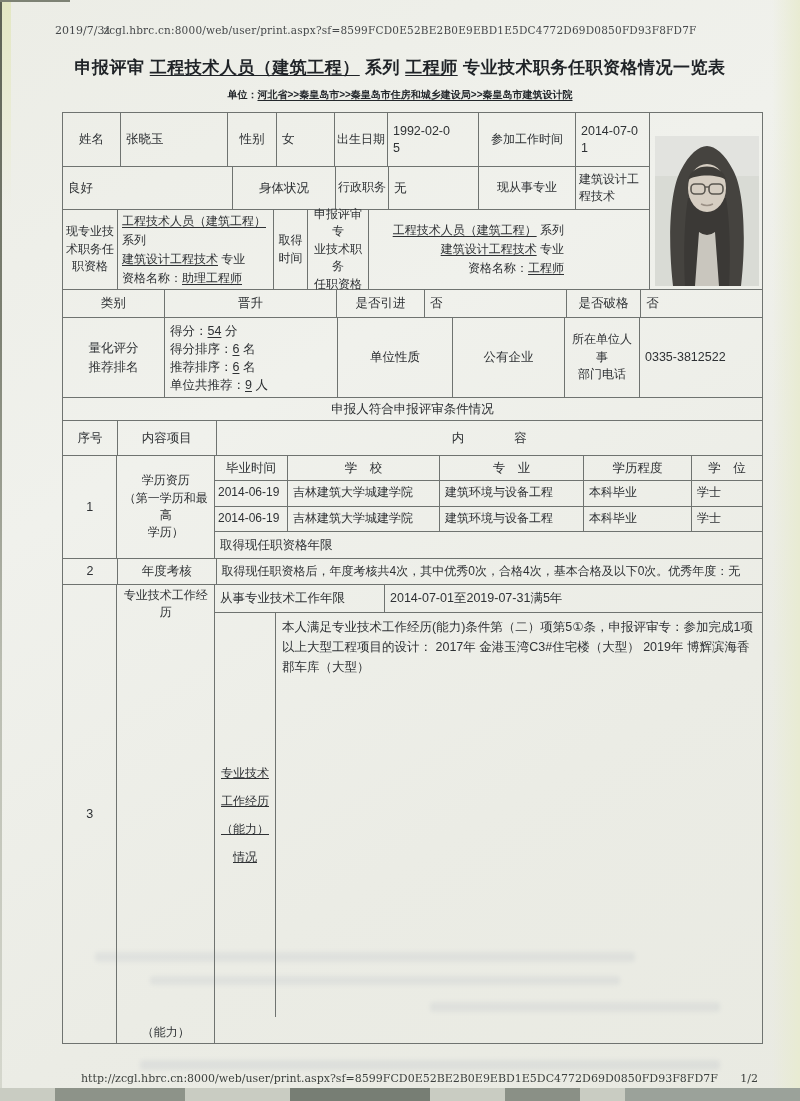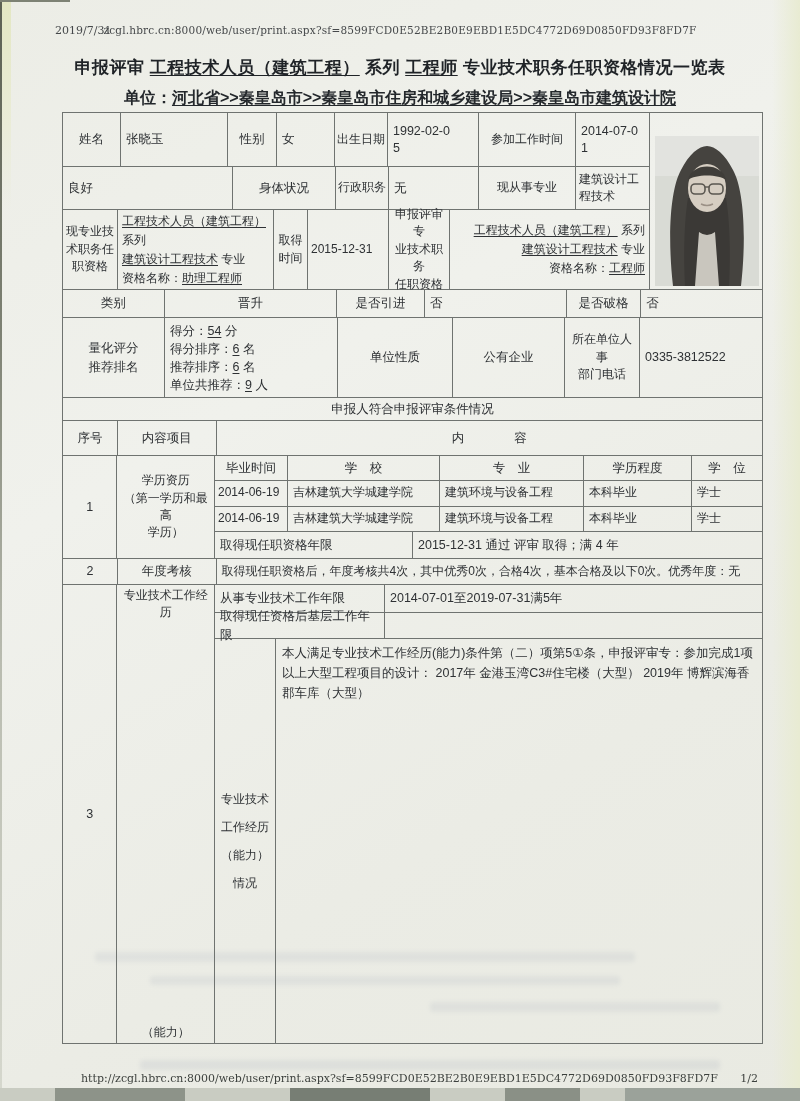--- a/index.html
+++ b/index.html
@@ -21,21 +21,21 @@
   .bottom-strip i{position:absolute;top:0;height:13px;display:block;}
   .bleed{position:absolute;filter:blur(2px);opacity:.09;background:#6c7894;border-radius:3px;}
 
   
   .scan-date{position:absolute;left:55px;top:24px;font:11px "DejaVu Serif",serif;color:#45484a;}
   .scan-url{position:absolute;left:0;top:24px;width:100%;text-align:center;
     font:10.5px "DejaVu Serif",serif;color:#45484a;letter-spacing:.2px;}
   .form-title{position:absolute;left:0;top:56px;width:100%;text-align:center;
     font-size:17px;font-weight:bold;color:#1f2327;letter-spacing:.5px;}
   .unit-line{position:absolute;left:0;top:88px;width:100%;text-align:center;
-    font-size:16px;font-weight:bold;color:#24282c;}
+    font-size:10px;font-weight:bold;color:#24282c;}
   .footer-url{position:absolute;left:62px;top:1072px;font:11px "DejaVu Serif",serif;color:#3c403d;margin-left:19px;}
   .footer-page{position:absolute;right:42px;top:1072px;font:11px "DejaVu Serif",serif;color:#3c403d;margin-left:21px;}
   .u{text-decoration:underline;text-underline-offset:2px;}
 
   
   .tbl{position:absolute;left:62px;top:112px;width:701px;border:1px solid #6f7370;
     font-size:12.5px;line-height:1.45;box-sizing:border-box;}
   .tbl *{box-sizing:border-box;}
   .r{display:flex;border-bottom:1px solid #6f7370;}
   .r:last-child{border-bottom:none;}
@@ -50,21 +50,21 @@
   .topleft .r:last-child{border-bottom:none;}
   .photo-cell{width:115px;border-left:1px solid #6f7370;position:relative;}
   .photo-img{position:absolute;left:5px;top:23px;width:104px;height:150px;}
   .wrapnum{word-break:break-all;display:inline-block;width:58px;line-height:1.35;}
   .subtbl{display:flex;flex-direction:column;}
   .subr{display:flex;border-bottom:1px solid #6f7370;}
   .subr:last-child{border-bottom:none;}
   .small{font-size:12px;}
   .nowrap{white-space:nowrap;overflow:hidden;}
   .qlines div{line-height:19px;}
-  .vlabel{line-height:28px;text-align:center;}
+  .vlabel{line-height:28px;text-align:center;text-decoration:underline;}
 </style>
 </head>
 <body>
 
 <div class="edge-left-dark"></div>
 <div class="edge-left-tint"></div>
 <div class="edge-top"></div>
 <div class="edge-right-tint"></div>
 <div class="bleed" style="left:95px;top:952px;width:540px;height:10px;"></div>
 <div class="bleed" style="left:150px;top:976px;width:470px;height:9px;"></div>
@@ -115,21 +115,20 @@
         </div>
         <div class="c col small qlines" style="width:156px;padding:3px 4px;justify-content:center;align-items:flex-start;">
           <div><span class="u">工程技术人员（建筑工程）</span><span>系列</span></div>
           <div><span class="u">建筑设计工程技术</span><span> 专业</span></div>
           <div><span>资格名称：</span><span class="u">助理工程师</span></div>
         </div>
         <div class="c cc col small" style="width:34px;padding:2px 1px;justify-content:center;">
           <div>取得</div>
           <div>时间</div>
         </div>
-        <div class="c small" style="width:81px;padding:2px 3px;">2015-12-31</div>
         <div class="c cc col small" style="width:61px;padding:2px 1px;justify-content:center;">
           <div>申报评审专</div>
           <div>业技术职务</div>
           <div>任职资格</div>
         </div>
         <div class="c col small qlines" style="width:199px;padding:3px 4px;justify-content:center;align-items:flex-end;">
           <div><span class="u">工程技术人员（建筑工程）</span><span> 系列</span></div>
           <div><span class="u">建筑设计工程技术</span><span> 专业</span></div>
           <div><span>资格名称：</span><span class="u">工程师</span></div>
         </div>
@@ -216,45 +215,40 @@
       </div>
       <div class="subr" style="height:26px;">
         <div class="c small" style="width:73px;padding:2px 3px;">2014-06-19</div>
         <div class="c small" style="width:152px;">吉林建筑大学城建学院</div>
         <div class="c small" style="width:144px;">建筑环境与设备工程</div>
         <div class="c small" style="width:108px;">本科毕业</div>
         <div class="c small" style="width:70px;">学士</div>
       </div>
       <div class="subr" style="height:26px;">
         <div class="c" style="width:198px;">取得现任职资格年限</div>
-        <div class="c" style="width:349px;">2015-12-31 通过 评审 取得；满 4 年</div>
       </div>
     </div>
   </div>
 
   <div class="r" style="height:26px;">
     <div class="c cc" style="width:55px;">2</div>
     <div class="c cc" style="width:99px;">年度考核</div>
     <div class="c nowrap" style="width:547px;font-size:12px;">取得现任职资格后，年度考核共4次，其中优秀0次，合格4次，基本合格及以下0次。优秀年度：无</div>
   </div>
 
   <div class="r" style="height:458px;">
     <div class="c cc" style="width:55px;">3</div>
     <div class="c cc col small" style="width:99px;padding:2px 1px;justify-content:space-between;">
       <div>专业技术工作经历</div>
       <div>（能力）</div>
     </div>
     <div class="subtbl" style="width:547px;">
       <div class="subr" style="height:28px;">
         <div class="c" style="width:170px;">从事专业技术工作年限</div>
         <div class="c" style="width:377px;">2014-07-01至2019-07-31满5年</div>
-      </div>
-      <div class="subr" style="height:26px;">
-        <div class="c" style="width:170px;">取得现任资格后基层工作年限</div>
-        <div class="c" style="width:377px;"></div>
       </div>
       <div class="subr" style="height:404px;">
         <div class="c cc col small vlabel" style="width:61px;padding:2px 1px;justify-content:center;">
           <div>专业技术</div>
           <div>工作经历</div>
           <div>（能力）</div>
           <div>情况</div>
         </div>
         <div class="c ct" style="width:486px;padding:4px 6px;line-height:20px;">本人满足专业技术工作经历(能力)条件第（二）项第5①条，申报评审专：参加完成1项以上大型工程项目的设计： 2017年 金港玉湾C3#住宅楼（大型） 2019年 博辉滨海香郡车库（大型）</div>
       </div>

